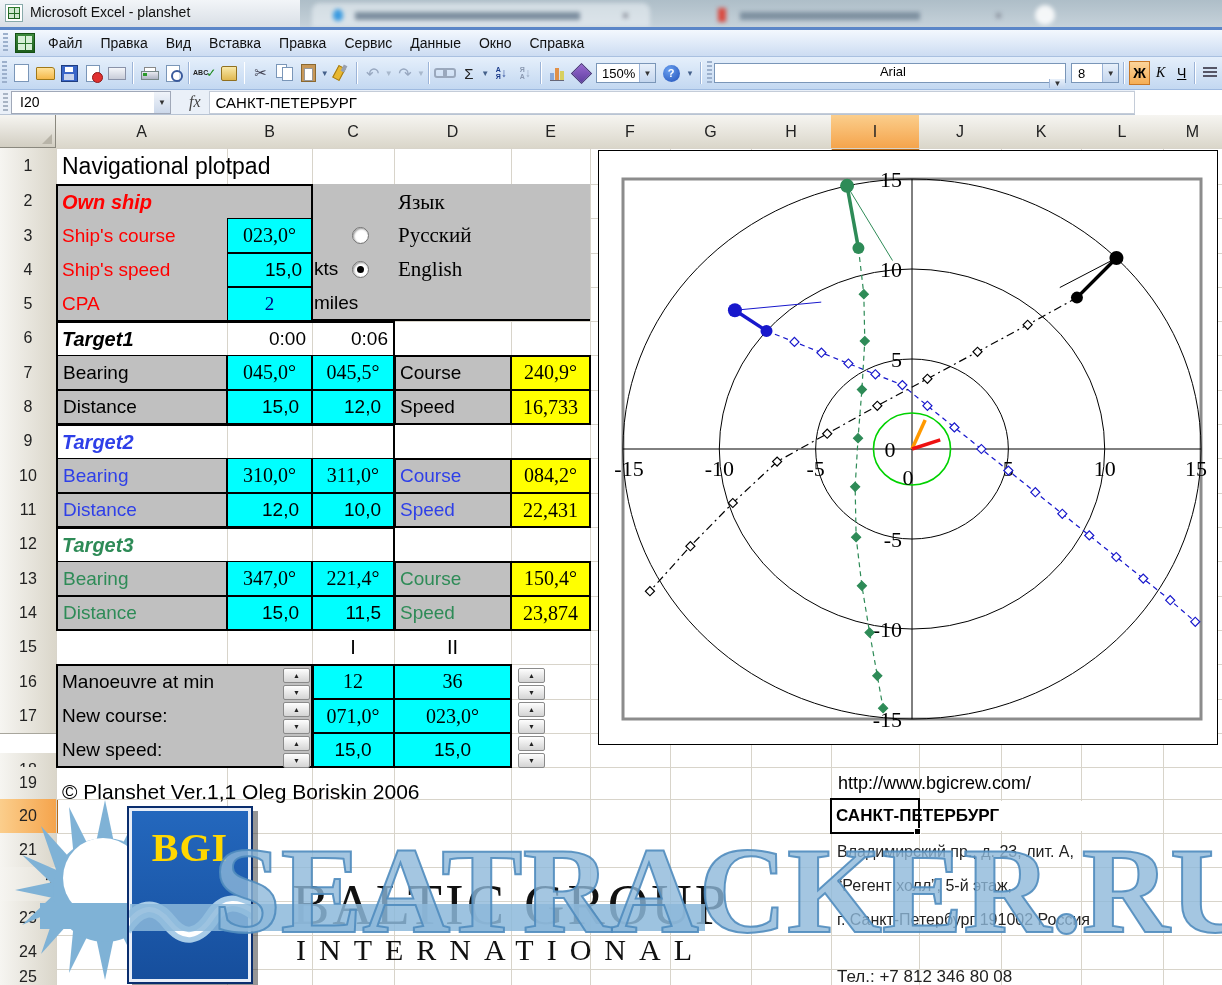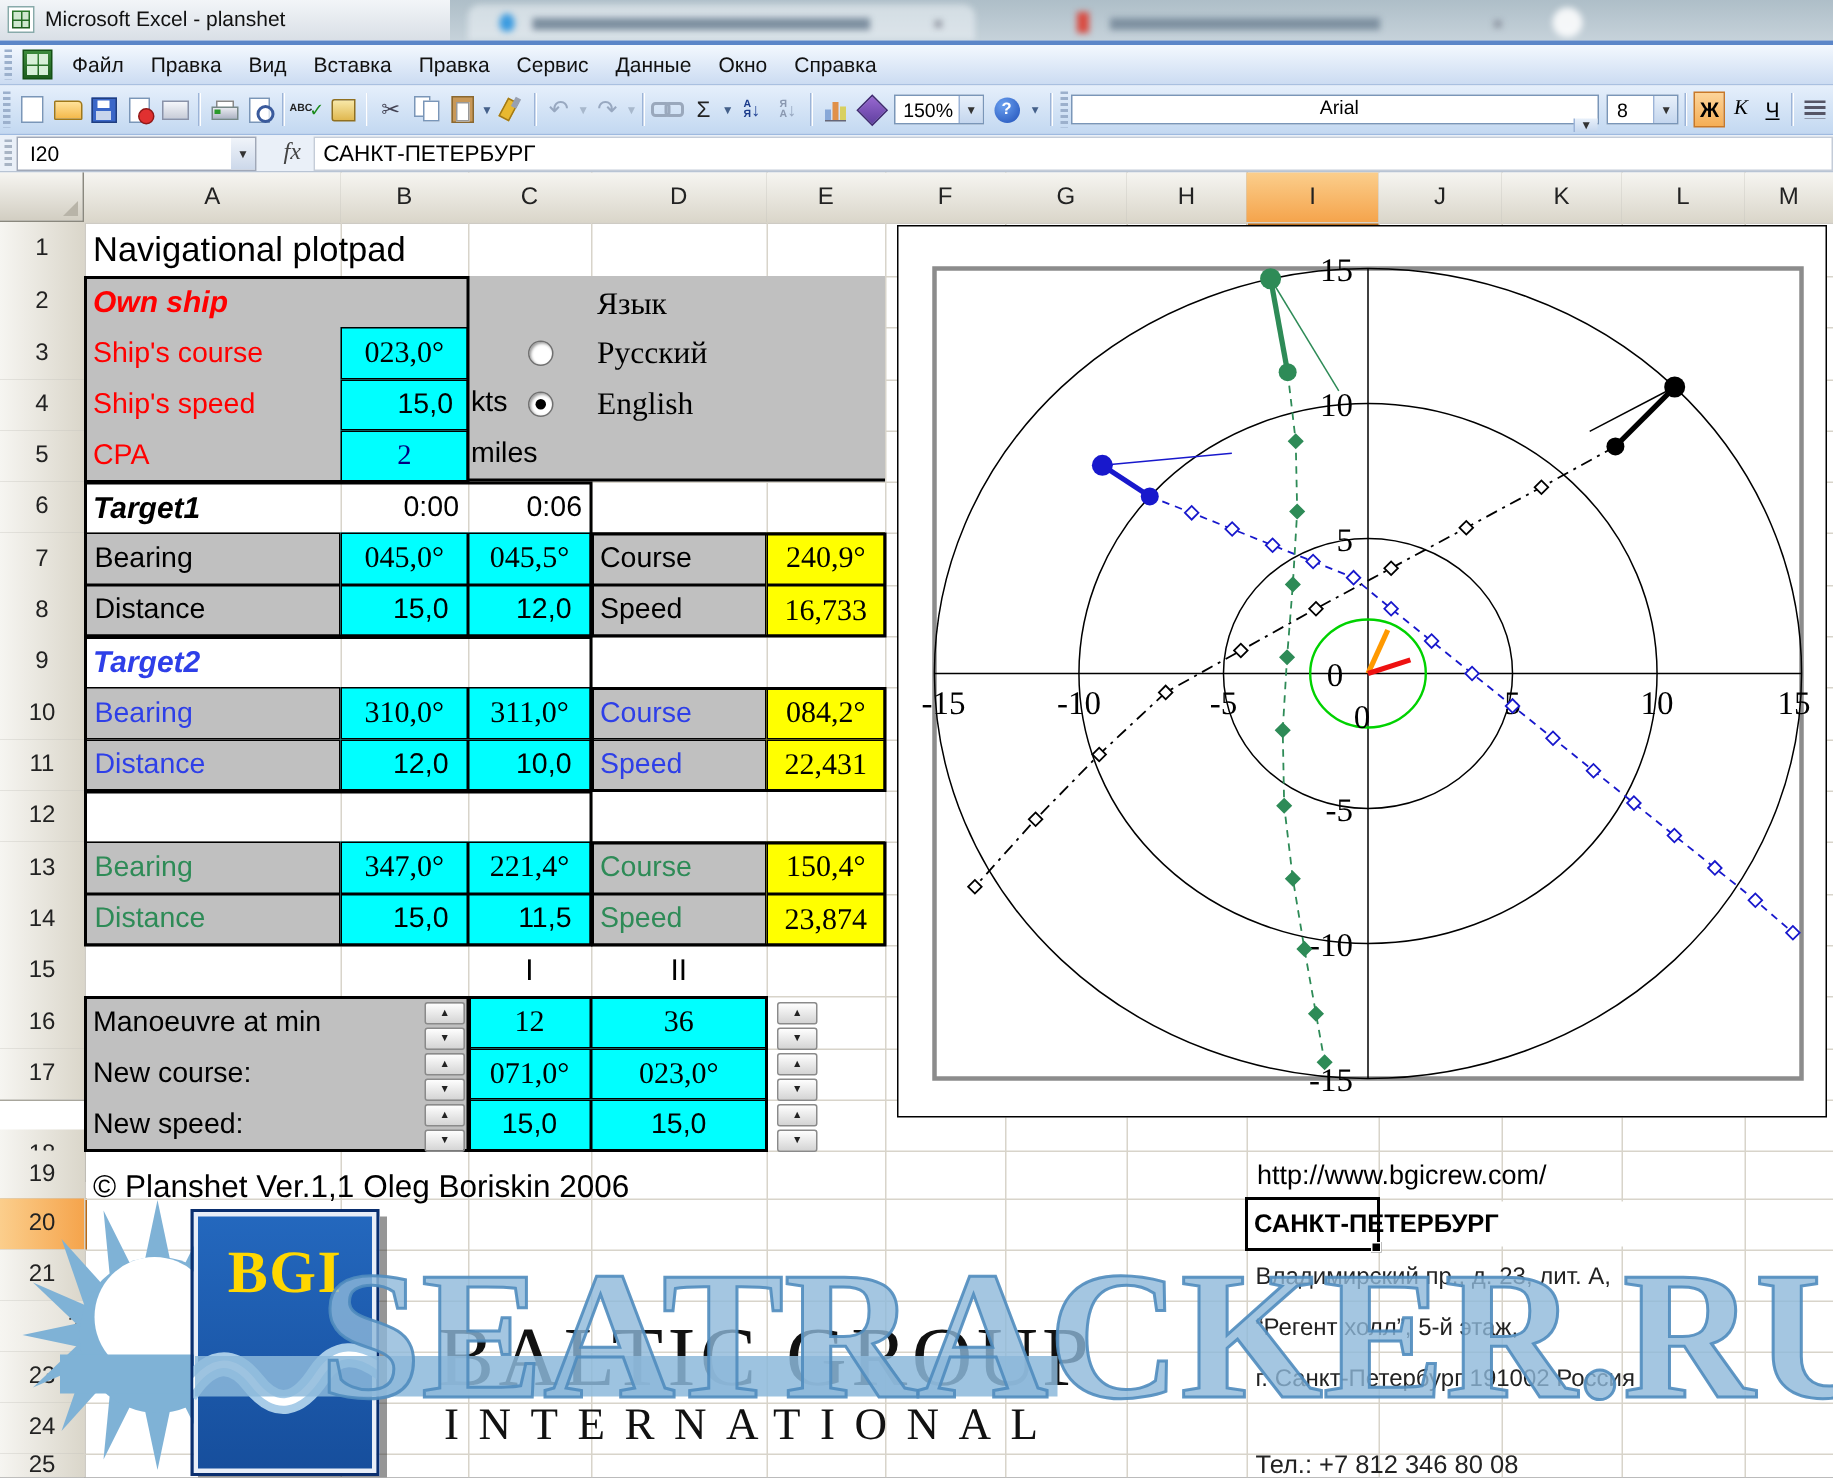--- a/index.html
+++ b/index.html
@@ -14,21 +14,21 @@
   .thin{border:1px solid #000;}
   .grayc{background:#C0C0C0;}
   .cyanc{background:#00FFFF;}
   .yelc{background:#FFFF00;}
   
   #titlebar{left:0;top:0;width:1222px;height:27px;background:linear-gradient(#F2F5F8,#D9DFE6);}
   #tabstrip{left:300px;top:0;width:922px;height:27px;background:linear-gradient(#AEBEC8,#C6D2DA);}
   #winline{left:0;top:27px;width:1222px;height:3px;background:#5B86C8;}
   #menubar{left:0;top:30px;width:1222px;height:27px;background:linear-gradient(#F3F8FE,#CCDCF2);border-bottom:1px solid #A9C0E0;display:flex;align-items:center;}
   #toolbar{left:0;top:57px;width:1222px;height:33px;background:linear-gradient(#E5EFFB,#C3D8F1);border-bottom:1px solid #9EBAE0;display:flex;align-items:center;}
-  #formulabar{left:0;top:90px;width:1222px;height:25px;background:#EAF0F8;border-bottom:1px solid #B8C4D4;display:flex;align-items:center;}
+  #formulabar{left:0;top:90px;width:1135px;height:25px;background:#EAF0F8;border-bottom:1px solid #B8C4D4;display:flex;align-items:center;}
   .menu-item{padding:3px 9px;font-size:14px;color:#111;}
   .tsep{width:1px;height:22px;background:#9CB4D8;margin:0 3px;border-right:1px solid #fff;}
   .tbi{width:24px;height:22px;display:flex;align-items:center;justify-content:center;position:relative;flex:none;}
   .ddarr{font-size:8px;color:#44608A;width:10px;text-align:center;}
   .grip{width:5px;height:24px;margin:0 2px;background:repeating-linear-gradient(#9CB0CC 0 2px,transparent 2px 4px);flex:none;}
   .combo{background:#fff;border:1px solid #7A96B8;height:20px;display:flex;align-items:center;font-size:13px;box-sizing:border-box;}
   .combo .arr{margin-left:auto;width:15px;height:100%;background:linear-gradient(#E8F0FA,#C4D6EE);border-left:1px solid #9CB4D8;display:flex;align-items:center;justify-content:center;font-size:8px;color:#333;}
   .fmtbtn{width:23px;height:22px;display:flex;align-items:center;justify-content:center;font-size:14px;border:1px solid transparent;}
   
   .chdr{position:absolute;top:115px;height:33px;background:linear-gradient(#F6F5F1,#DAD6CA);border-right:1px solid #A8A69C;border-bottom:1px solid #8A887E;display:flex;align-items:center;justify-content:center;font-size:16px;color:#222;}
@@ -370,20 +370,21 @@
   <div class="cell grayc thin" style="left:56px;top:493px;width:171px;height:34px;font-size:19px;padding-left:6px;color:#2E3FE8;z-index:3;">Distance</div>
   <div class="cell cyanc thin rt" style="left:227px;top:493px;width:85px;height:34px;font-size:19px;padding-right:12px;z-index:3;">12,0</div>
   <div class="cell cyanc thin rt" style="left:312px;top:493px;width:82px;height:34px;font-size:19px;padding-right:12px;z-index:3;">10,0</div>
   <div class="tb" style="left:56px;top:424px;width:339px;height:104px;"></div>
   <div class="cell grayc thin" style="left:394px;top:458px;width:117px;height:35px;font-size:19px;padding-left:5px;color:#2E3FE8;z-index:3;">Course</div>
   <div class="cell yelc thin ctr ser" style="left:511px;top:458px;width:79px;height:35px;font-size:20px;z-index:3;">084,2°</div>
   <div class="cell grayc thin" style="left:394px;top:493px;width:117px;height:34px;font-size:19px;padding-left:5px;color:#2E3FE8;z-index:3;">Speed</div>
   <div class="cell yelc thin ctr ser" style="left:511px;top:493px;width:79px;height:34px;font-size:20px;z-index:3;">22,431</div>
   <div class="tb" style="left:394px;top:458px;width:197px;height:70px;"></div>
 
+  <div class="cell" style="left:62px;top:529px;width:160px;height:32px;font-size:20px;font-weight:bold;font-style:italic;color:#2E8B57;z-index:5;">Target3</div>
   <div class="cell grayc thin" style="left:56px;top:561px;width:171px;height:35px;font-size:19px;padding-left:6px;color:#2E8B57;z-index:3;">Bearing</div>
   <div class="cell cyanc thin ctr ser" style="left:227px;top:561px;width:85px;height:35px;font-size:20px;z-index:3;">347,0°</div>
   <div class="cell cyanc thin ctr ser" style="left:312px;top:561px;width:82px;height:35px;font-size:20px;z-index:3;">221,4°</div>
   <div class="cell grayc thin" style="left:56px;top:596px;width:171px;height:34px;font-size:19px;padding-left:6px;color:#2E8B57;z-index:3;">Distance</div>
   <div class="cell cyanc thin rt" style="left:227px;top:596px;width:85px;height:34px;font-size:19px;padding-right:12px;z-index:3;">15,0</div>
   <div class="cell cyanc thin rt" style="left:312px;top:596px;width:82px;height:34px;font-size:19px;padding-right:12px;z-index:3;">11,5</div>
   <div class="tb" style="left:56px;top:527px;width:339px;height:104px;"></div>
   <div class="cell grayc thin" style="left:394px;top:561px;width:117px;height:35px;font-size:19px;padding-left:5px;color:#2E8B57;z-index:3;">Course</div>
   <div class="cell yelc thin ctr ser" style="left:511px;top:561px;width:79px;height:35px;font-size:20px;z-index:3;">150,4°</div>
   <div class="cell grayc thin" style="left:394px;top:596px;width:117px;height:34px;font-size:19px;padding-left:5px;color:#2E8B57;z-index:3;">Speed</div>

